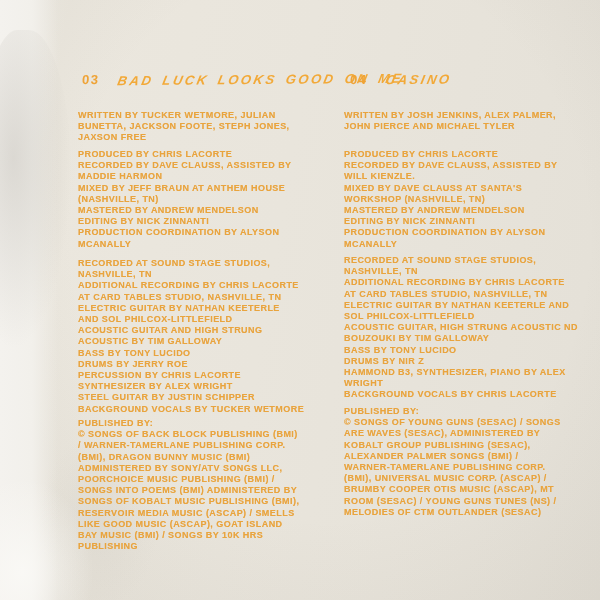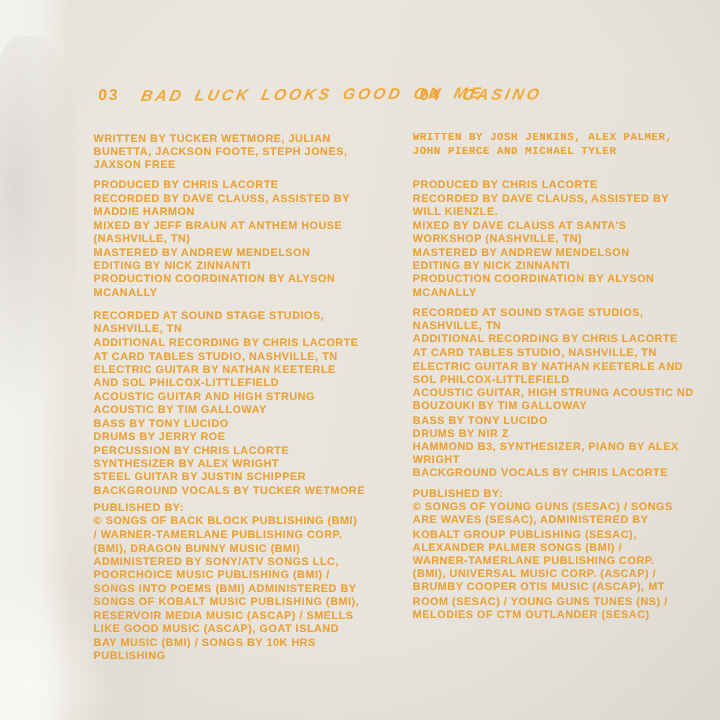--- a/index.html
+++ b/index.html
@@ -138,21 +138,21 @@
 LIKE GOOD MUSIC (ASCAP), GOAT ISLAND
 BAY MUSIC (BMI) / SONGS BY 10K HRS
 PUBLISHING</p>
   </section>
 
   <section class="column">
     <div class="track-header" style="left:350px; top:70px;">
       <span class="track-number">04</span>
       <span class="track-title">CASINO</span>
     </div>
-    <p class="credit-block" style="left:344px; top:101px;font-family:Liberation Mono, monospace;">WRITTEN BY JOSH JENKINS, ALEX PALMER,
+    <p class="credit-block" style="left:344px; top:101px;">WRITTEN BY JOSH JENKINS, ALEX PALMER,
 JOHN PIERCE AND MICHAEL TYLER</p>
     <p class="credit-block" style="left:344px; top:140px;">PRODUCED BY CHRIS LACORTE
 RECORDED BY DAVE CLAUSS, ASSISTED BY
 WILL KIENZLE.
 MIXED BY DAVE CLAUSS AT SANTA'S
 WORKSHOP (NASHVILLE, TN)
 MASTERED BY ANDREW MENDELSON
 EDITING BY NICK ZINNANTI
 PRODUCTION COORDINATION BY ALYSON
 MCANALLY</p>

